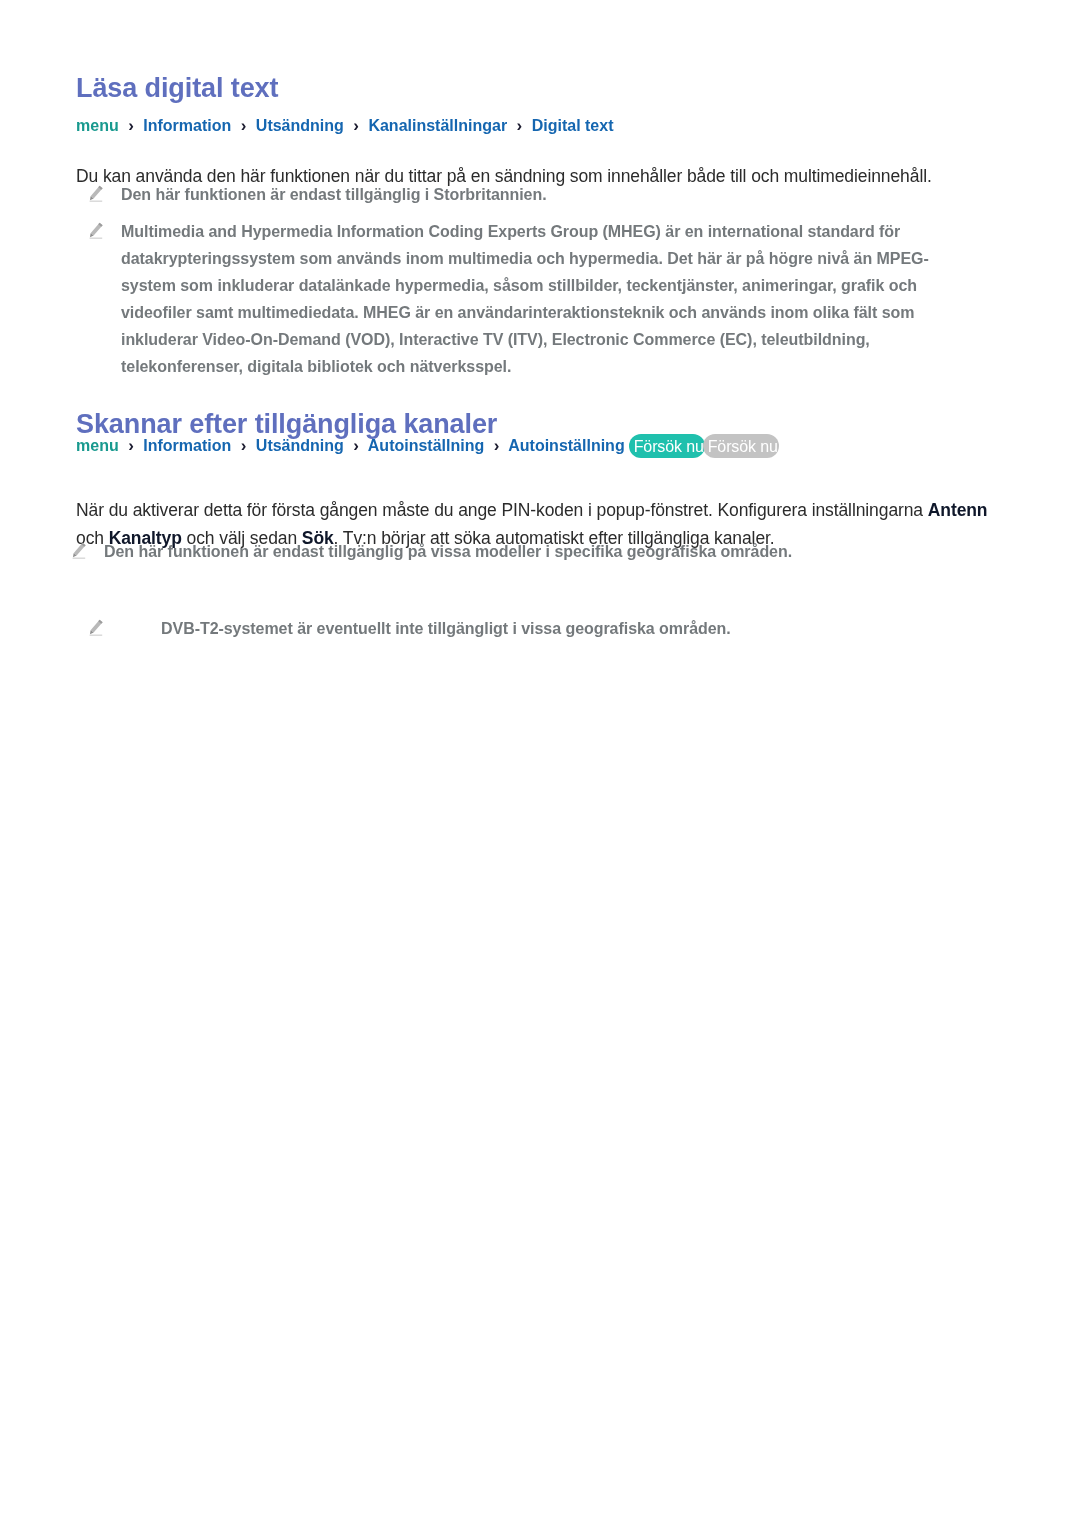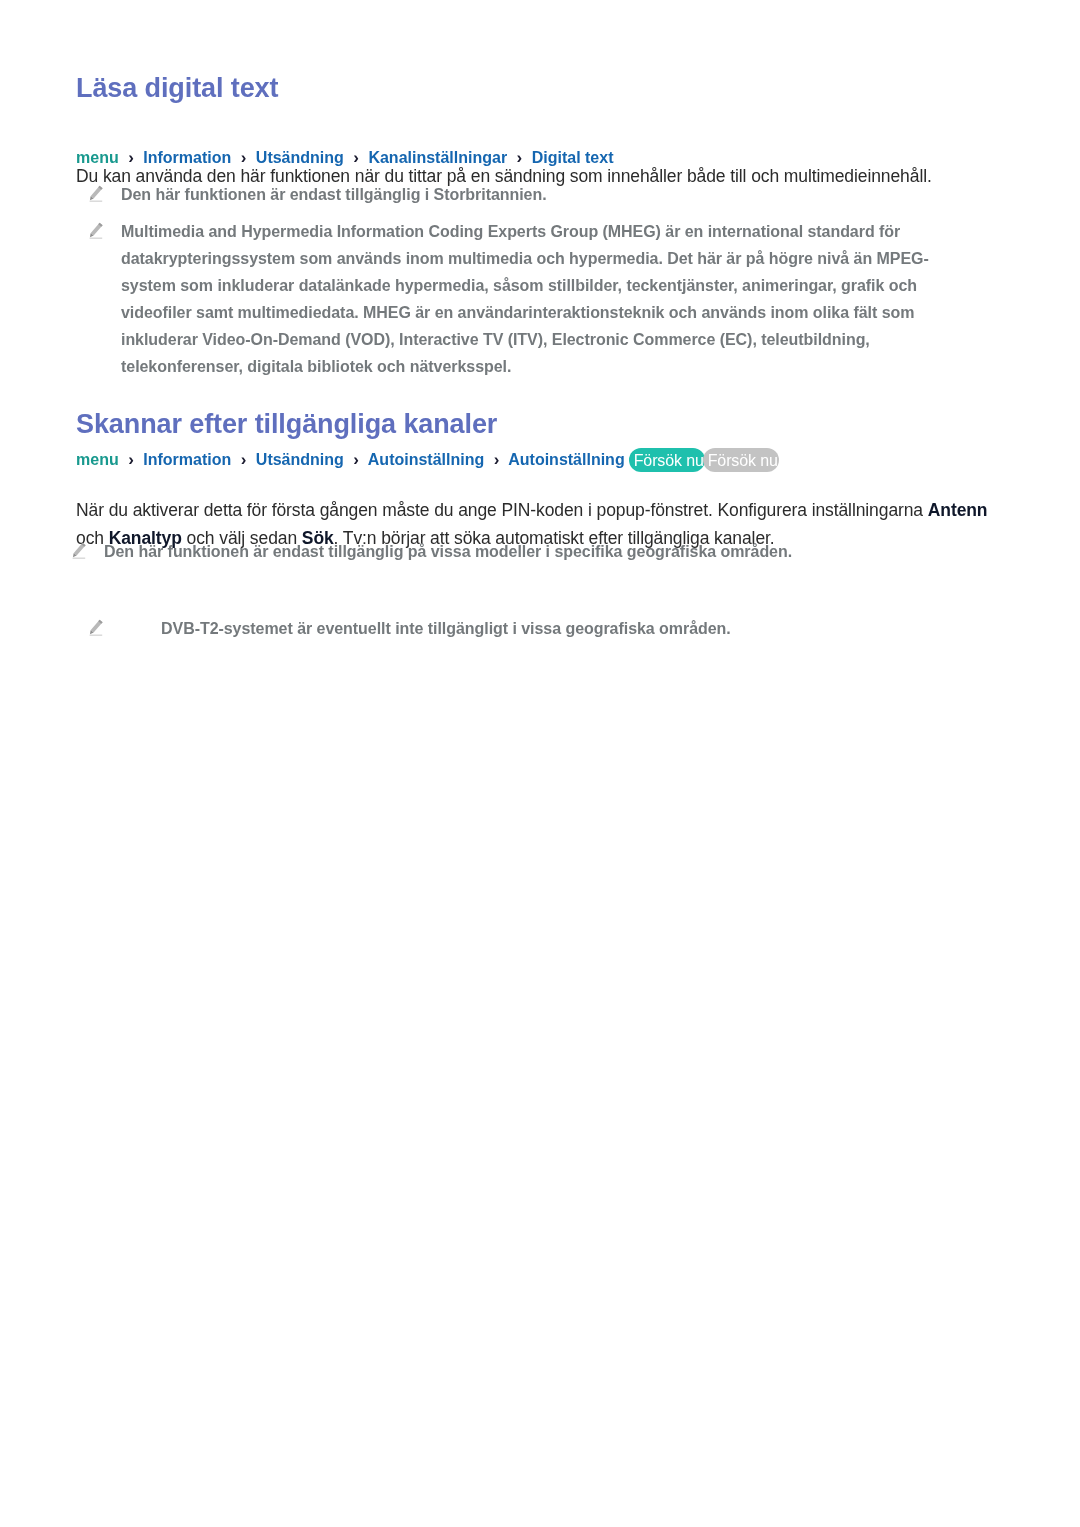--- a/index.html
+++ b/index.html
@@ -38,22 +38,22 @@
   .sec2-title { position: absolute; left: 76px; top: 408px; }
 
   
   .breadcrumb {
     position: absolute;
     font-size: 16px;
     font-weight: bold;
     line-height: 22px;
     white-space: nowrap;
   }
-  .bc1 { left: 76px; top: 115px; margin-top: 32px; }
-  .bc2 { left: 76px; top: 449px; text-align: right; }
+  .bc1 { left: 76px; top: 115px; }
+  .bc2 { left: 76px; top: 435px; text-align: right; }
 
   .bc-root  { color: #18998e; }
   .bc-item  { color: #1566b0; }
   .bc-sep {
     color: #1b1b2f;
     font-size: 17px;
     font-weight: bold;
     padding: 0 5px;
     position: relative;
     top: 0px;

